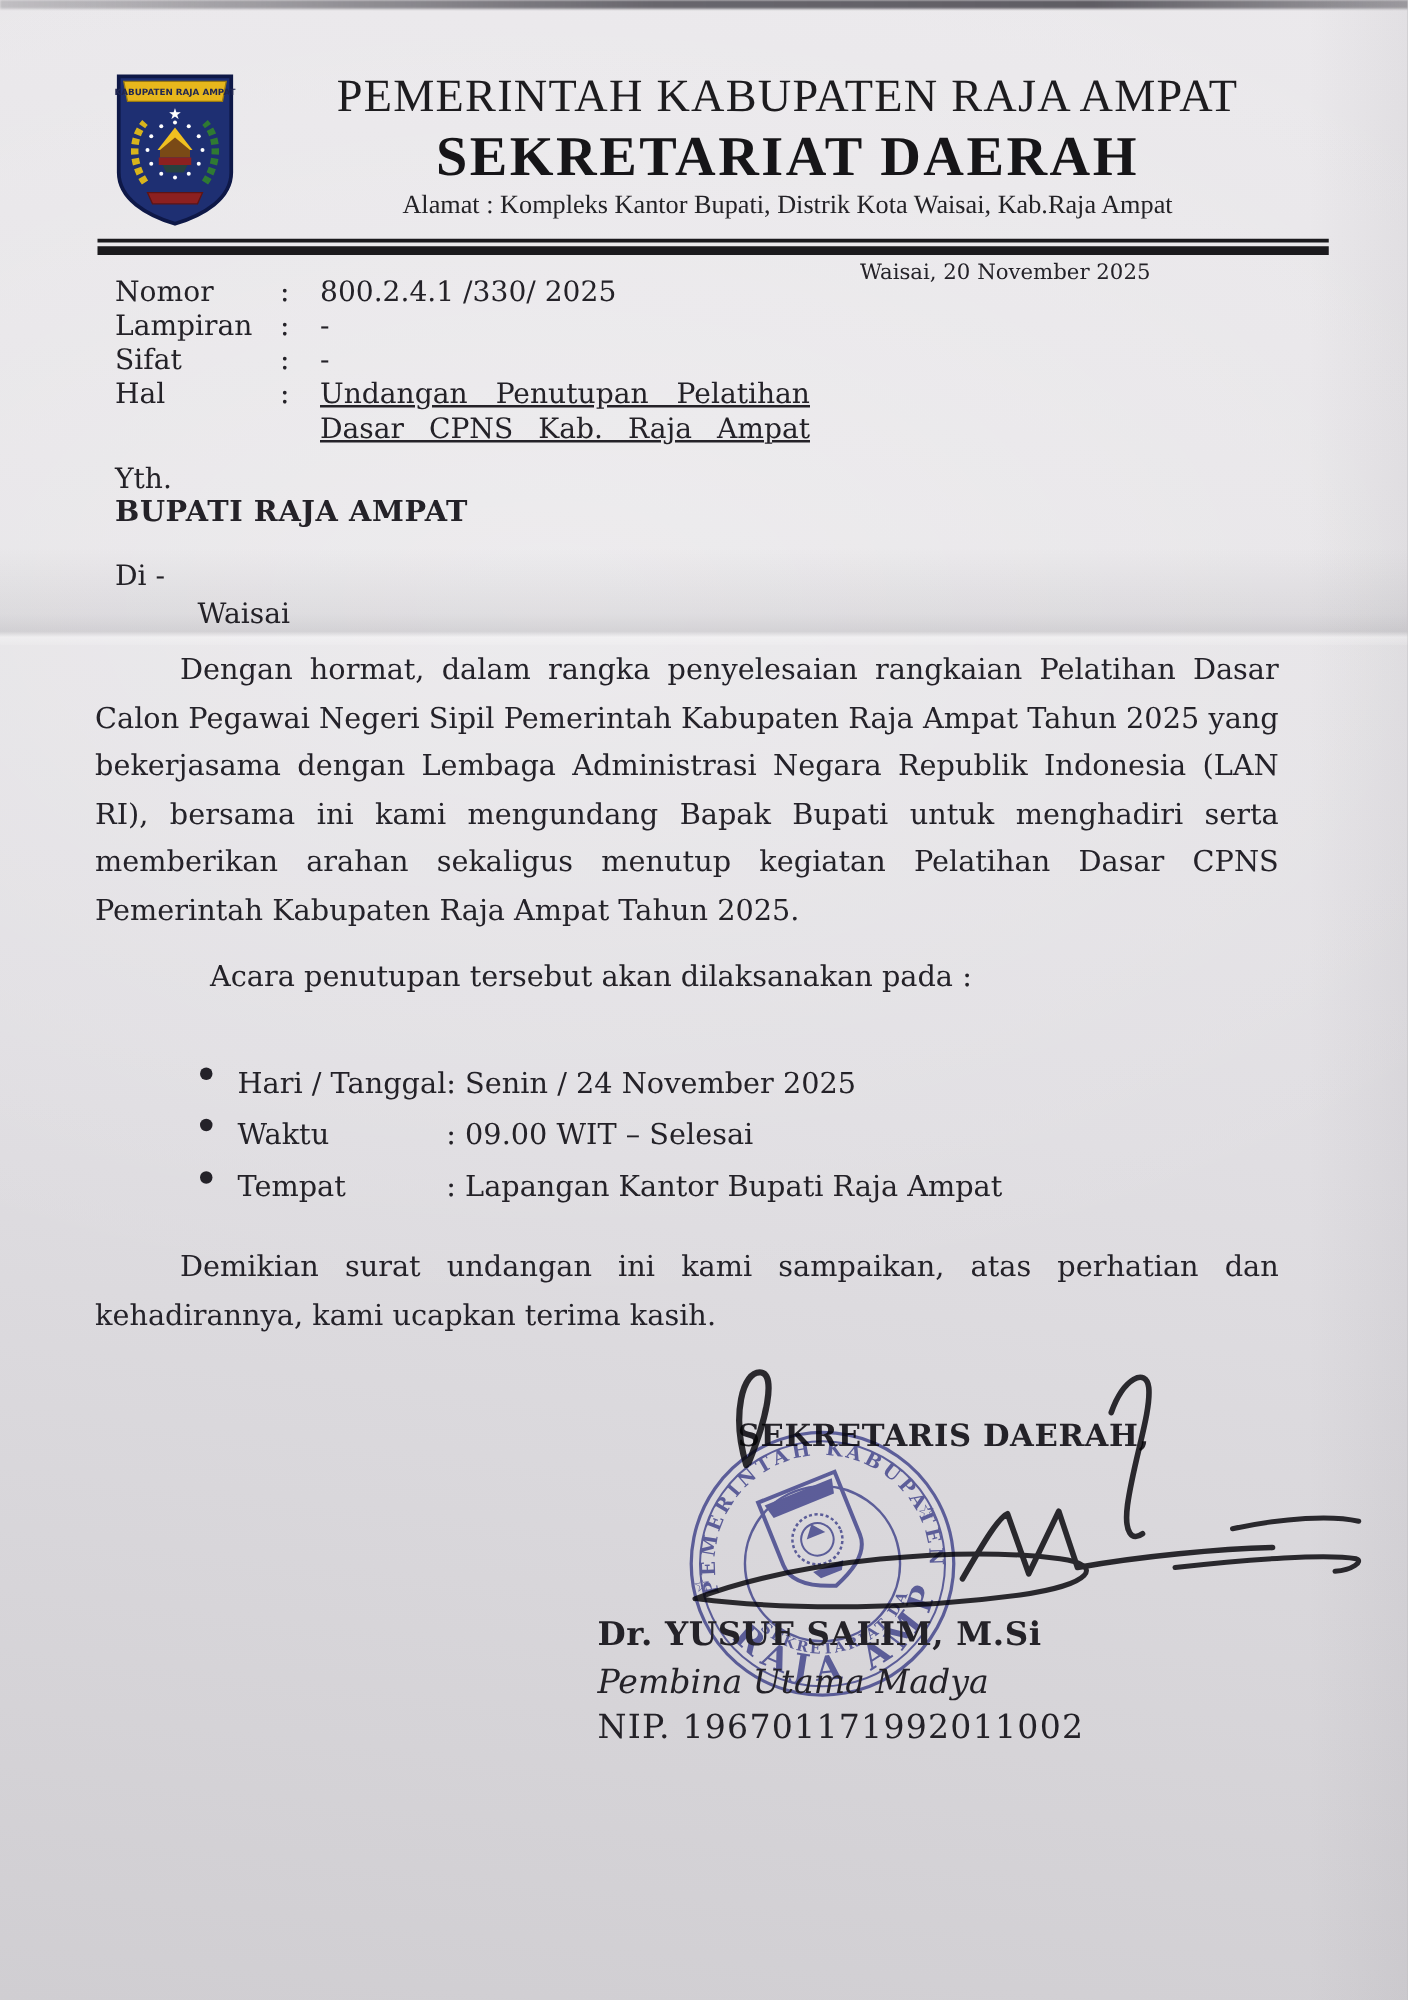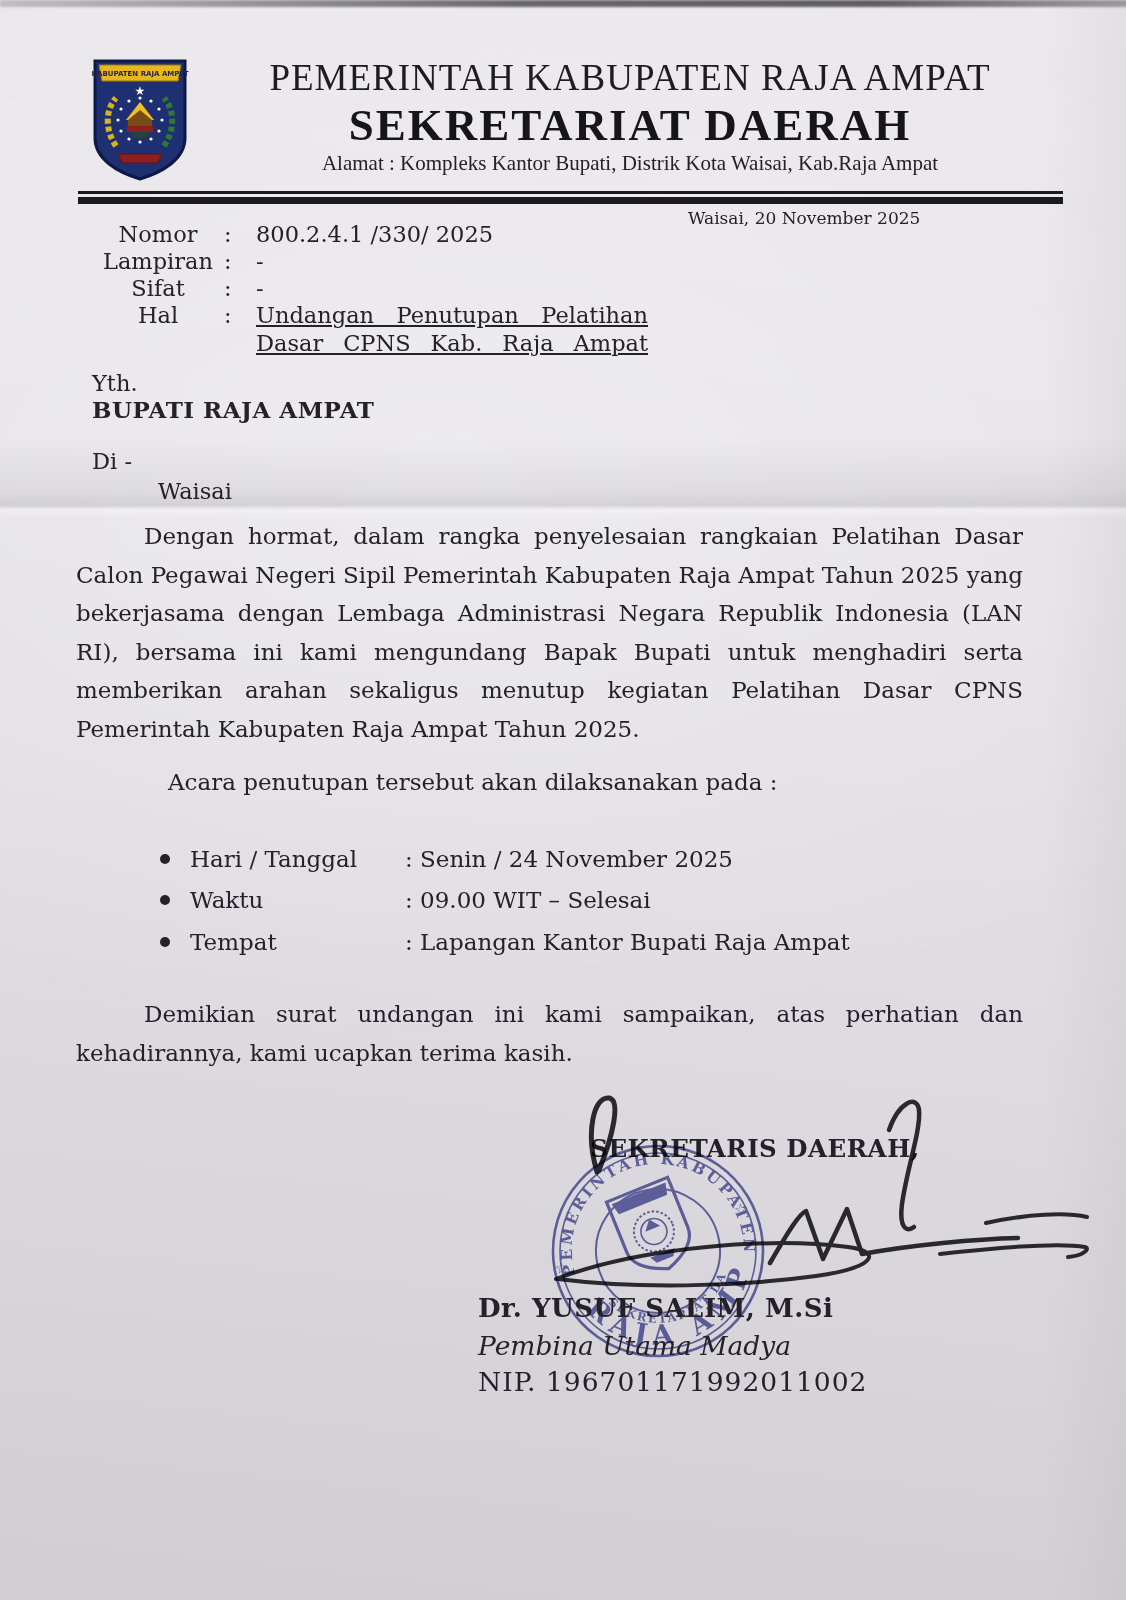--- a/index.html
+++ b/index.html
@@ -26,39 +26,39 @@
     font-family:"Liberation Serif", serif;font-size:45px;font-weight:bold;letter-spacing:2px;color:#161518;white-space:nowrap;}
   .lh-addr{position:absolute;left:200px;top:151px;width:860px;text-align:center;
     font-family:"Liberation Serif", serif;font-size:21px;color:#232226;white-space:nowrap;}
   .divider{position:absolute;left:78px;top:191px;width:985px;}
   .divider .thin{height:3px;background:#1b1a1d;}
   .divider .thick{height:7px;background:#1b1a1d;margin-top:3px;}
 
   
   .meta{position:absolute;left:92px;top:221px;font-size:22.5px;line-height:27px;}
   .meta-row{white-space:nowrap;vertical-align:top;}
-  .meta-label{display:inline-block;width:132px;text-align:center;}
+  .meta-label{display:inline-block;width:132px;}
   .meta-colon{display:inline-block;width:32px;}
   .hal-wrap{display:inline-block;vertical-align:top;width:392px;}
   .hal-line{text-align:justify;text-align-last:justify;line-height:27.5px;text-decoration:underline;}
   .dateline{position:absolute;left:688px;top:208px;font-size:17px;white-space:nowrap;}
 
   
   .yth{position:absolute;left:92px;top:370px;font-size:22.5px;}
   .recipient-name{position:absolute;left:92px;top:396px;font-size:23px;font-weight:bold;letter-spacing:0.5px;}
   .di{position:absolute;left:92px;top:448px;font-size:22.5px;}
   .di-city{position:absolute;left:158px;top:478px;font-size:22.5px;}
 
   
   .para{position:absolute;left:76px;width:947px;font-size:23px;line-height:38.6px;
     text-align:justify;text-indent:68px;color:#242229;}
   .para1{top:517px;}
   .acara{position:absolute;left:90px;top:769px;width:947px;font-size:23px;padding-left:78px;box-sizing:border-box;}
   .bullets{position:absolute;left:138px;top:838px;font-size:23px;}
-  .bullet-item{position:relative;height:41.5px;padding-left:52px;white-space:nowrap;display:flex;align-items:center;gap:48px;}
+  .bullet-item{position:relative;height:41.5px;padding-left:52px;white-space:nowrap;display:flex;align-items:flex-end;}
   .bullet-item::before{content:"";position:absolute;left:22px;top:50%;margin-top:-5px;width:10px;height:10px;border-radius:50%;background:#242229;}
   .bullet-label{display:inline-block;width:167px;}
   .closing{top:995px;}
 
   
   .sig-title{position:absolute;left:560px;top:1134px;width:390px;text-align:center;
     font-size:24.5px;font-weight:bold;letter-spacing:0.5px;white-space:nowrap;z-index:4;}
   .stamp{position:absolute;left:541px;top:1134px;width:234px;height:234px;z-index:5;mix-blend-mode:multiply;}
   .sig-ink{position:absolute;left:0;top:0;width:1126px;height:1600px;z-index:6;mix-blend-mode:multiply;pointer-events:none;}
   .sig-block{position:absolute;left:478px;top:1293px;width:500px;text-align:left;z-index:7;}

